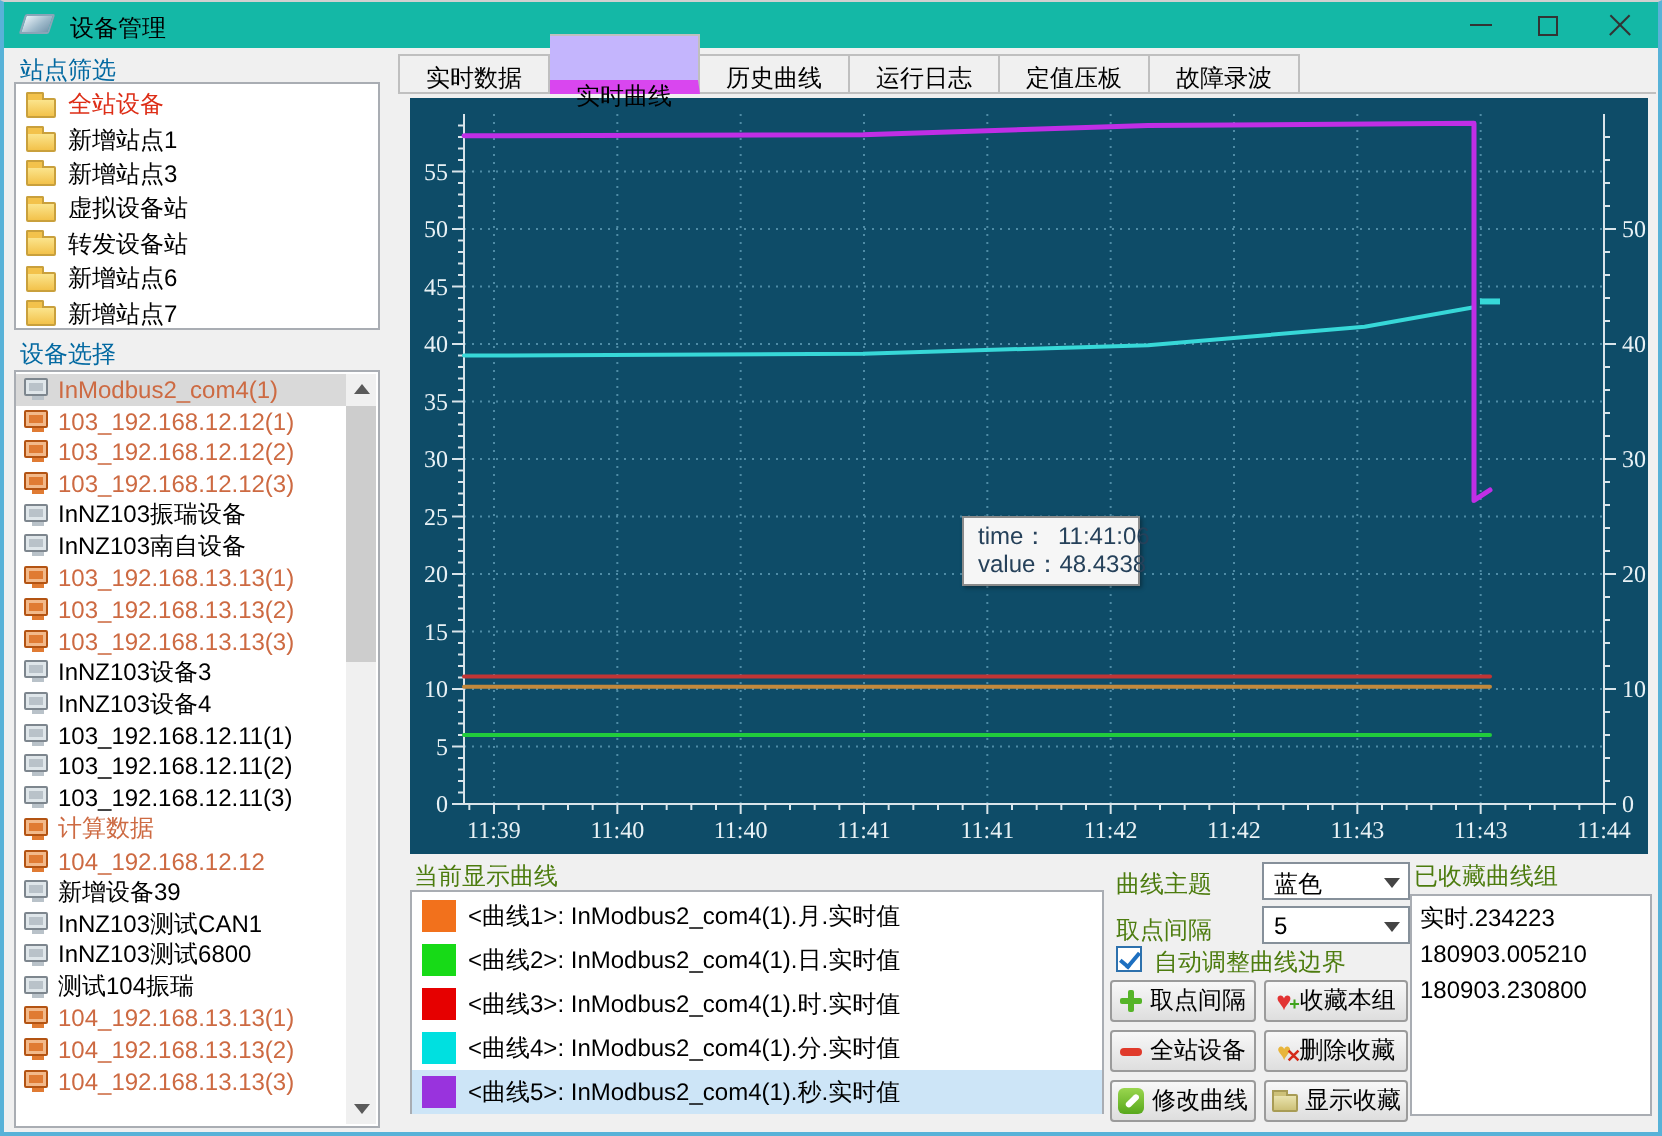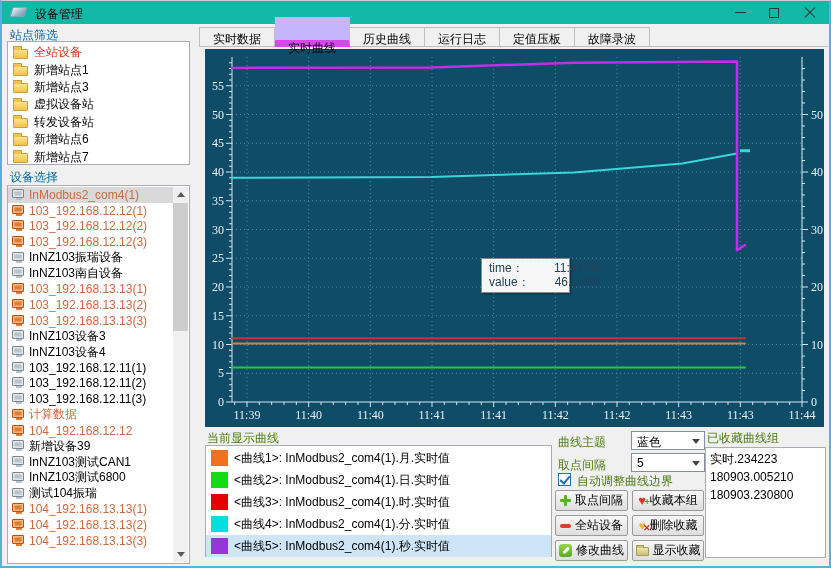--- a/index.html
+++ b/index.html
@@ -58,21 +58,21 @@
   .tab:first-child { border-left:1px solid #bfbfbf; }
   .tab.active { height:23px; margin-top:-3px; padding-top:22px; background:#c4b5fd; border-bottom:7px solid #d946ef; position:relative; z-index:2; }
   .tabline { position:absolute; left:197px; top:45px; width:629px; height:1px; background:#bfbfbf; }
 
   
   #chart { position:absolute; left:203px; top:48px; width:619px; height:378px; background:#0e4c68; }
   #chart svg { display:block; }
   #tooltip { position:absolute; left:276px; top:209px; width:89px; background:#f6f6f6;
     border:1px solid #8a8a8a; padding:2px 6px 3px 7px; font-size:12px; color:#26415a; line-height:14px;
     box-shadow:1px 1px 2px rgba(0,0,0,.35); }
-  .tip-row { display:flex;gap:25px; }
+  .tip-row { display:flex; }
   .tip-label { flex:0 0 40px; }
 
   
   .bottom-label { position:absolute; font-size:12px; color:#4d7c0f; }
   #legend-box { left:203px; top:444px; width:347px; height:112px; padding-top:1px; }
   .leg-row { height:22px; display:flex; align-items:center; }
   .leg-row.selected { background:#cde5f7; }
   .swatch { width:17px; height:16px; margin:0 6px 0 5px; flex:0 0 17px; }
   .leg-text { font-size:12px; }
 
@@ -469,21 +469,21 @@
         <line x1="535" y1="101.72499999999997" x2="545" y2="101.72499999999997" stroke="#37d8d8" stroke-width="3"></line>
         <polyline points="27.0,18.9 226.5,18.4 369.0,13.8 532.0,12.6 532.0,201.2 540.0,196.0" fill="none" stroke="#c02ee6" stroke-width="2.5" stroke-linejoin="round" stroke-linecap="round"></polyline>
       </svg>
     <div id="tooltip">
       <div class="tip-row">
           <span class="tip-label">time：</span>
           <span>11:41:06</span>
         </div>
       <div class="tip-row">
           <span class="tip-label">value：</span>
-          <span>46.1792</span>
+          <span>48.4338</span>
         </div>
     </div>
   </div>
 
   <div class="bottom-label" style="left:205px; top:429px;">当前显示曲线</div>
   <div class="listbox" id="legend-box">
       <div class="leg-row">
         <span class="swatch" style="background: rgb(242, 113, 28);"></span>
         <span class="leg-text">&lt;曲线1&gt;:  InModbus2_com4(1).月.实时值</span>
       </div>

